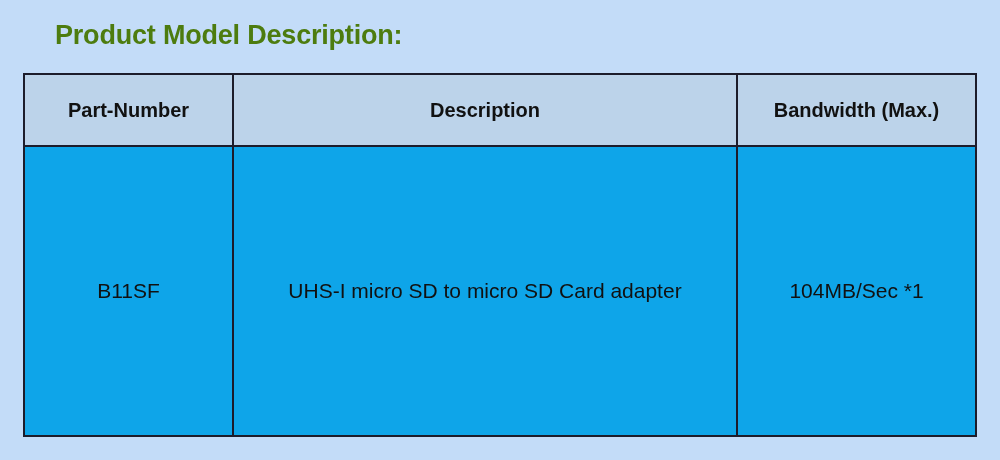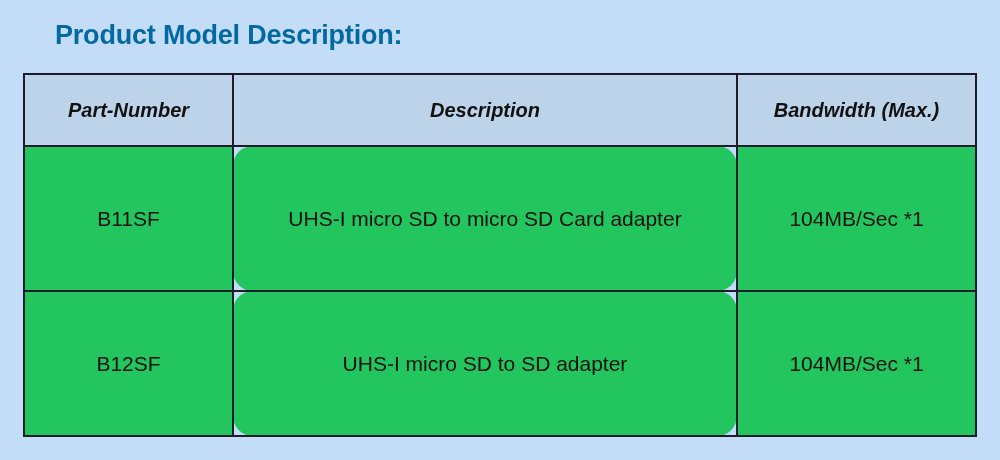--- a/index.html
+++ b/index.html
@@ -20,21 +20,21 @@
     height: 460px;
     background: #c3dcf8;
     box-sizing: border-box;
   }
   #page-title {
     position: absolute;
     left: 55px;
     top: 20px;
     font-size: 27px;
     font-weight: bold;
-    color: #0369a1;
+    color: #4d7c0f;
     letter-spacing: -0.2px;
     white-space: nowrap;
   }
   
   #watermark {
     position: absolute;
     left: 0;
     top: 0;
     width: 1000px;
     height: 460px;
@@ -81,34 +81,33 @@
     text-align: center;
     vertical-align: middle;
     color: #111111;
     font-weight: normal;
   }
   #product-table thead th {
     background: #bcd3ea;
     height: 70px;
     font-size: 20px;
     font-weight: bold;
-    font-style: italic;
   }
   #product-table tbody td {
-    background: #22c55e;
+    background: #0ea5e9;
     height: 73px;
     font-size: 21px;
     margin-top: 32px;
   }
   .col-part { width: 209px; }
   .col-desc { width: 504px; }
   .col-bw   { width: 239px; }
 
   .cell-part { font-size: 21px; }
-  .cell-desc { font-size: 21px; border-radius: 20px; }
+  .cell-desc { font-size: 21px; }
   .cell-bw   { font-size: 21px; }
 </style>
 </head>
 <body>
 
 <div id="page">
 
   <div id="page-title">Product Model Description:</div>
 
   <div id="watermark">
@@ -128,21 +127,16 @@
         <th>Description</th>
         <th>Bandwidth (Max.)</th>
       </tr>
     </thead>
     <tbody id="table-body">
       <tr>
         <td class="cell-part">B11SF</td>
         <td class="cell-desc">UHS-I micro SD to micro SD Card adapter</td>
         <td class="cell-bw">104MB/Sec *1</td>
       </tr>
-      <tr>
-        <td class="cell-part">B12SF</td>
-        <td class="cell-desc">UHS-I micro SD to SD adapter</td>
-        <td class="cell-bw">104MB/Sec *1</td>
-      </tr>
     </tbody>
   </table>
 
 </div>
 
 </body></html>

